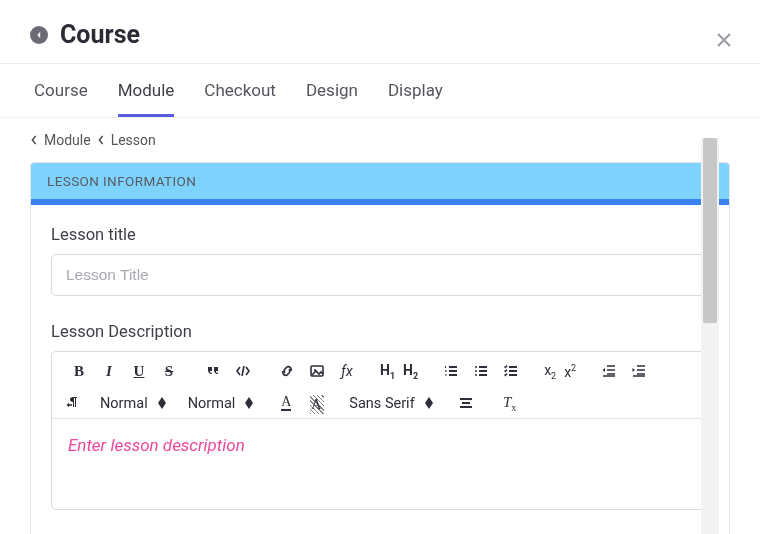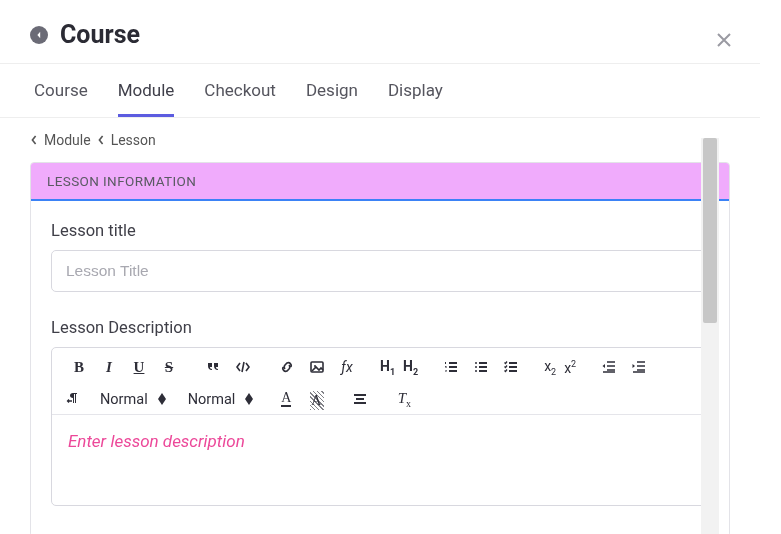--- a/index.html
+++ b/index.html
@@ -19,21 +19,21 @@
   .tabs { display: flex; gap: 30px; padding: 0 34px; border-top: 1px solid #eee; border-bottom: 1px solid #eee; }
   .tab { padding: 16px 0 14px 0; font-size: 17px; color: #55555e; cursor: pointer; border-bottom: 3px solid transparent; }
   .tab.active { border-bottom-color: #5c5ce0; color: #3f3f4a; }
 
   .content { padding: 14px 30px 0 30px; flex: 1; overflow: hidden; }
   .breadcrumb { display: flex; align-items: center; gap: 6px; font-size: 14px; color: #555; margin-bottom: 14px; }
   .breadcrumb .chev { width: 8px; height: 12px; display: inline-flex; }
   .breadcrumb .chev svg { width: 8px; height: 12px; stroke: #555; stroke-width: 2; fill: none; }
 
   .panel { border: 1px solid #e3e3e8; border-radius: 4px; overflow: hidden; width: 700px; }
-  .panel-head { background: #f0abfc; border-bottom: 2px solid #3b82f6; padding: 10px 16px; font-size: 13.5px; letter-spacing: .4px; color: #5a5a63; }
+  .panel-head { background: #7dd3fc; border-bottom: 6px solid #3b82f6; padding: 10px 16px; font-size: 13.5px; letter-spacing: .4px; color: #5a5a63; }
   .panel-body { padding: 20px 20px 30px 20px; background: #fff; }
 
   .label { font-size: 16.5px; color: #3f3f48; margin-bottom: 10px; }
   .input { width: 100%; border: 1px solid #d8d8df; border-radius: 5px; padding: 11px 14px; font-size: 15.5px; color: #333; outline: none; }
   .input::placeholder { color: #a8a8b0; }
 
   .desc-block { margin-top: 26px; }
   .editor { border: 1px solid #d8d8df; border-radius: 5px; margin-top: 10px; }
   .toolbar { border-bottom: 1px solid #e5e5ea; padding: 6px 8px 2px 8px; display: flex; flex-wrap: wrap; gap: 4px 6px; align-items: center; }
   .tgrp { display: flex; align-items: center; gap: 4px; padding: 0 6px; }
@@ -227,20 +227,31 @@
                       </span>
                   </div>
                   <div class="tgrp">
                     <div class="tbtn">
                         <span style="font-family:Georgia,serif;font-size:14px;border-bottom:2px solid #2e2e38;line-height:1;">A</span>
                       </div>
                     <div class="tbtn">
                         <span style="position:relative;display:inline-block;"><span style="font-family:Georgia,serif;font-size:14px;position:relative;z-index:1;padding:0 2px;">A</span><span style="position:absolute;inset:1px -1px -1px 1px;background:repeating-linear-gradient(45deg,#2e2e38 0 1px,transparent 1px 3px);z-index:0;opacity:.6;"></span></span>
                       </div>
                   </div>
+                  <div class="tsel">
+                    <span>Sans Serif</span>
+                    <span class="sorter">
+                        <svg viewBox="0 0 8 6">
+                          <path d="M4 0 L8 6 H0 Z"></path>
+                        </svg>
+                        <svg viewBox="0 0 8 6">
+                          <path d="M4 6 L0 0 H8 Z"></path>
+                        </svg>
+                      </span>
+                  </div>
                   <div class="tgrp">
                     <div class="tbtn">
                         <svg viewBox="0 0 16 16">
                           <path d="M2 4h12M4 8h8M2 12h12" stroke-width="1.8"></path>
                         </svg>
                       </div>
                   </div>
                   <div class="tgrp">
                     <div class="tbtn">
                         <span style="font-style:italic;font-family:Liberation Serif, serif;font-size:15px;"><span>T</span><sub style="font-size:10px;font-style:normal;">x</sub></span>

